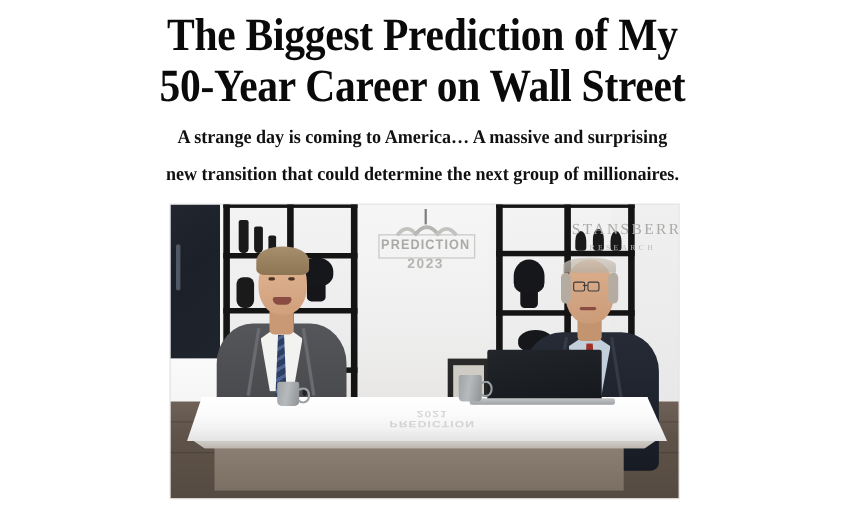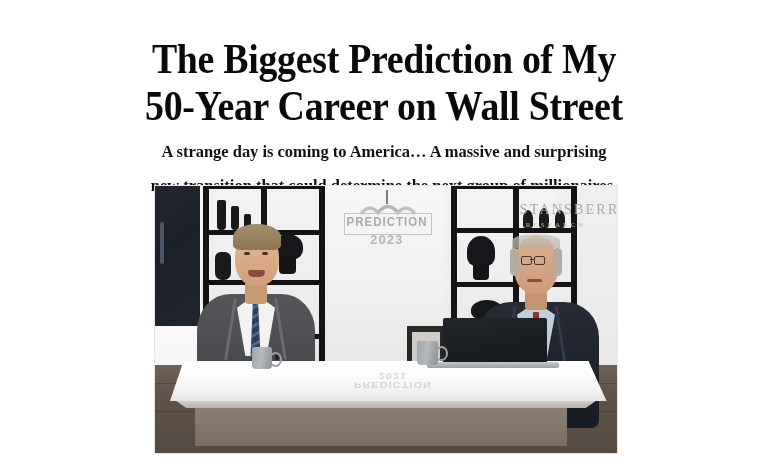--- a/index.html
+++ b/index.html
@@ -14,21 +14,20 @@
     font-family: "Liberation Serif", serif;
     color: #000000;
     position: relative;
   }
 
   
   .headline-block {
     width: 768px;
     text-align: center;
     padding-top: 9px;
-    margin-top: 27px;
   }
   .headline {
     font-family: "Liberation Serif", serif;
     font-weight: bold;
     font-size: 42px;
     line-height: 47px;
     letter-spacing: -0.3px;
     transform: scaleX(0.90);
     transform-origin: center top;
     color: #0a0a0a;
@@ -205,21 +204,21 @@
     font-size: 14px;
     letter-spacing: 2.2px;
     display: block;
     color: #a9a9a7;
   }
   .watermark .wm-sub {
     font-size: 7px;
     letter-spacing: 3px;
     display: block;
     margin-top: 3px;
-    margin-left: 6px;
+    margin-left: 16px;
     color: #bcbcba;
   }
 
   
   .floor {
     position: absolute;
     left: 0; bottom: 0; width: 100%; height: 88px;
     background: linear-gradient(180deg,#6f6157 0%, #5f5349 35%, #554a41 100%);
   }
   .floor-line {

